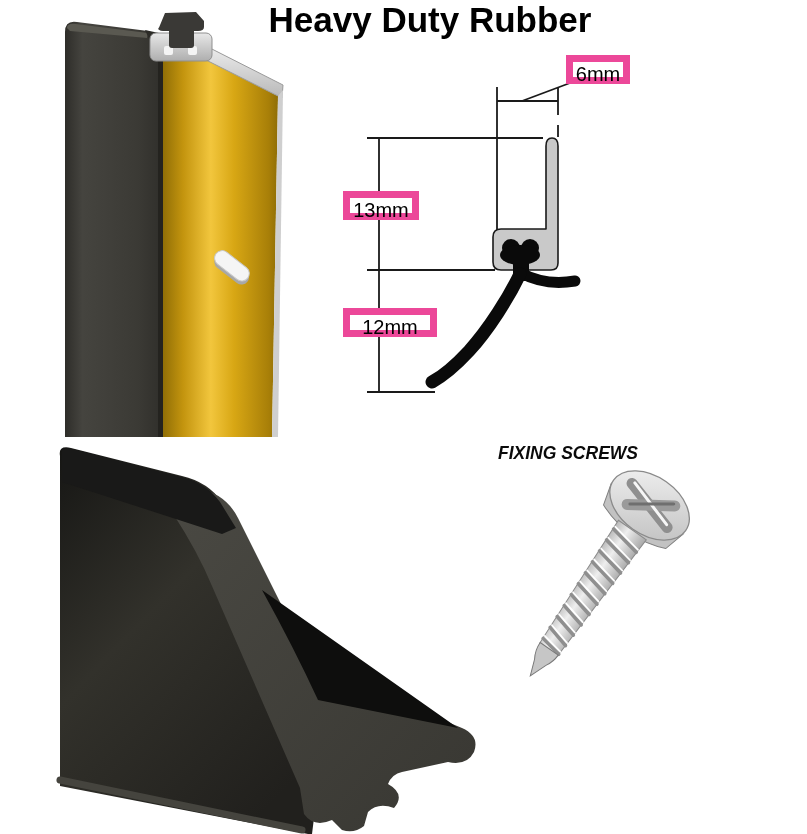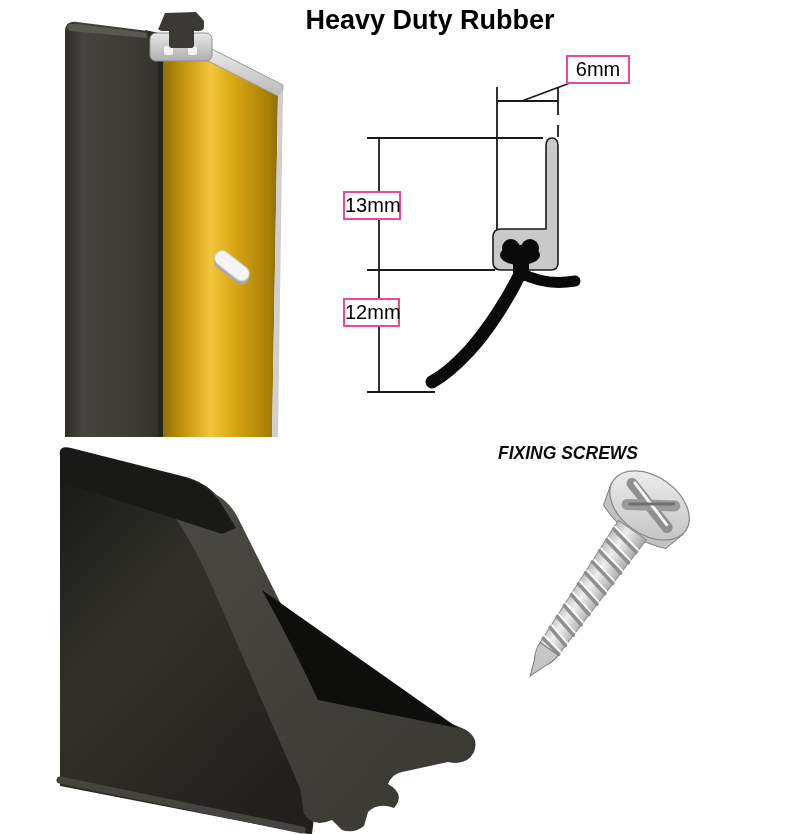--- a/index.html
+++ b/index.html
@@ -1,31 +1,31 @@
 <!DOCTYPE html>
 <html><head>
 <meta charset="utf-8">
 <style>
   html,body{margin:0;padding:0;}
   body{font-family:"Liberation Sans", sans-serif; background:#ffffff;}
   #page{position:relative; width:807px; height:834px; background:#ffffff; overflow:hidden;}
   .abs{position:absolute;}
   #title{
     left:250px; top:4px; width:360px; height:34px;
-    text-align:center; font-size:27px; font-weight:bold; color:#000;
+    text-align:center; font-size:35px; font-weight:bold; color:#000;
     letter-spacing:0px; line-height:32px;
   }
   .dim-label{
-    position:absolute; background:#ffffff; border:2px solid #ec4899;
+    position:absolute; background:#ffffff; border:7px solid #ec4899;
     font-size:20px; color:#000; text-align:center; line-height:25px;
     box-sizing:border-box;
   }
   #dim-6mm{ left:566px; top:55px; width:64px; height:29px;}
-  #dim-13mm{ left:343px; top:191px; width:58px; height:29px;}
-  #dim-12mm{ left:343px; top:298px; width:57px; height:29px;}
+  #dim-13mm{ left:343px; top:191px; width:76px; height:29px;}
+  #dim-12mm{ left:343px; top:308px; width:94px; height:29px;}
   #fixing-note{
     left:498px; top:443px; width:190px;
     font-size:17.5px; font-weight:bold; color:#0a0a0a; line-height:21px;font-style:italic;
   }
   svg{display:block;}
 </style>
 </head>
 <body>
 
 <div id="page">

